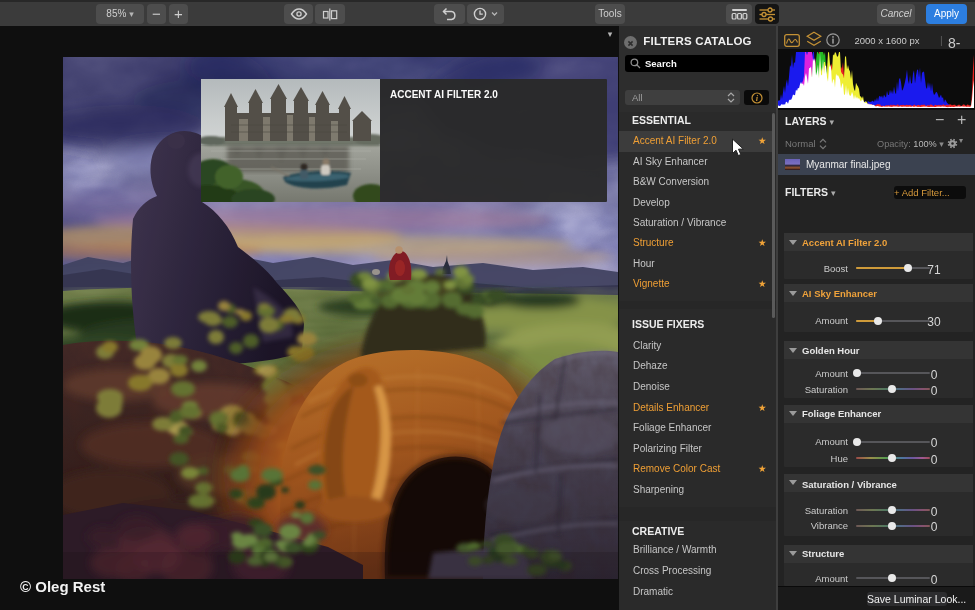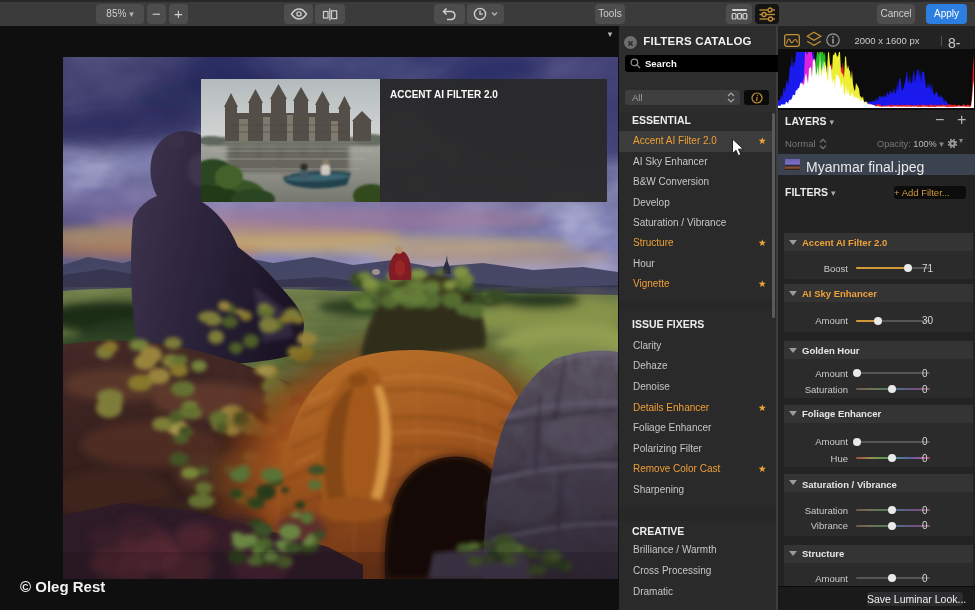--- a/index.html
+++ b/index.html
@@ -17,21 +17,21 @@
   .shead{position:absolute;left:13px;font-size:10.5px;font-weight:bold;color:#ececec;white-space:nowrap;}
   .star{position:absolute;left:139px;color:#f0a338;font-size:9.5px;}
   
   #rpanel{left:778px;top:26px;width:197px;height:584px;background:#232323;}
   .card{position:absolute;left:6px;width:189px;background:#2b2b2b;border-radius:1px;}
   .chead{position:absolute;left:0;top:0;width:100%;height:18px;background:#343434;}
   .ctitle{position:absolute;left:24px;font-size:9.5px;font-weight:bold;color:#e6e6e6;white-space:nowrap;}
   .ctitle.orange{color:#efa23b;}
   .tri{position:absolute;left:10px;width:0;height:0;border-left:4px solid transparent;border-right:4px solid transparent;border-top:5px solid #9b9b9b;}
   .slabel{position:absolute;left:4px;width:66px;font-size:9.5px;color:#cccccc;text-align:right;white-space:nowrap;}
-  .sval{position:absolute;left:144px;width:24px;font-size:10px;color:#d6d6d6;text-align:left;}
+  .sval{position:absolute;left:144px;width:24px;font-size:12px;color:#d6d6d6;text-align:center;}
   .track{position:absolute;left:78px;width:74px;height:2px;border-radius:1px;background:#56565a;}
   .fillamber{position:absolute;left:0;top:0;height:2px;border-radius:1px;background:#cf9b3a;}
   .knob{position:absolute;top:-3px;width:8px;height:8px;border-radius:50%;background:#e9e9e9;}
   .rbw1{background:linear-gradient(90deg,#6d5755,#6d7752 22%,#527760 40%,#526a85 60%,#685285 76%,#855270 90%,#865757);}
   .rbw2{background:linear-gradient(90deg,#9a4a48,#9a8f4a 20%,#579a4e 40%,#4d77a0 62%,#6a58a0 76%,#a05890 90%,#a04a55);}
 </style>
 </head>
 <body>
 <div id="app">
 
@@ -591,35 +591,35 @@
         <g stroke="#c49135" stroke-width="1.3" fill="none">
           <line x1="0.5" y1="3" x2="16" y2="3"></line>
           <line x1="0.5" y1="7.5" x2="16" y2="7.5"></line>
           <line x1="0.5" y1="12" x2="16" y2="12"></line>
           <circle cx="11" cy="3" r="2" fill="#141414"></circle>
           <circle cx="5" cy="7.5" r="2" fill="#141414"></circle>
           <circle cx="11.5" cy="12" r="2" fill="#141414"></circle>
         </g>
       </svg>
     </div>
-    <div class="tbtn" style="left:877px;width:38px;">Cancel</div>
+    <div class="tbtn" style="left:877px;width:38px;font-style:italic;">Cancel</div>
     <div class="tbtn" style="left:926px;width:41px;background:#2c7ee0;color:#ffffff;">Apply</div>
   </div>
 
   <div class="abs" style="left:776px;top:26px;width:2px;height:584px;background:#3e3e3e;"></div>
 
   <div id="catalog" class="abs">
     <div class="abs" style="left:0;top:0;width:157px;height:86px;background:#2d2d2d;"></div>
     <div class="abs" style="left:5px;top:10px;width:13px;height:13px;border-radius:50%;background:#6e6e6e;">
       <svg width="13" height="13" viewBox="0 0 13 13">
           <path d="M4.4 4.4 L8.6 8.6 M8.6 4.4 L4.4 8.6" stroke="#2d2d2d" stroke-width="1.5"></path>
         </svg>
     </div>
     <div class="abs" style="left:0;top:9px;width:157px;text-align:center;font-size:11.5px;font-weight:bold;color:#f0f0f0;letter-spacing:0.2px;">FILTERS CATALOG</div>
-    <div class="abs" style="left:6px;top:29px;width:144px;height:17px;background:#000000;border-radius:3px;padding-left:12px;">
+    <div class="abs" style="left:6px;top:29px;width:144px;height:17px;background:#000000;border-radius:3px;">
       <svg width="11" height="11" viewBox="0 0 11 11" style="position:absolute;left:5px;top:3px;">
         <circle cx="4.4" cy="4.4" r="3.3" fill="none" stroke="#8d8d8d" stroke-width="1.3"></circle>
         <line x1="7" y1="7" x2="10" y2="10" stroke="#8d8d8d" stroke-width="1.3"></line>
       </svg>
       <span style="position:absolute;left:20px;top:2.5px;font-size:9.5px;font-weight:bold;color:#fbfbfb;">Search</span>
     </div>
     <div class="abs" style="left:6px;top:64px;width:115px;height:15px;background:#3f3f3f;border-radius:3px;">
       <span style="position:absolute;left:7px;top:0px;font-size:9.5px;color:#9e9e9e;line-height:15px;">All</span>
       <svg width="8" height="11" viewBox="0 0 8 11" style="position:absolute;right:5px;top:2px;">
         <path d="M1 4 L4 1 L7 4" fill="none" stroke="#a8a8a8" stroke-width="1.2"></path>
@@ -718,21 +718,21 @@
           <line x1="3.8" y1="6.0" x2="1.4" y2="5.0"></line>
           <line x1="6.0" y1="3.8" x2="5.0" y2="1.4"></line>
           <line x1="9.0" y1="3.8" x2="10.0" y2="1.4"></line>
           <line x1="11.2" y1="6.0" x2="13.6" y2="5.0"></line>
         </g>
         <circle cx="7.5" cy="7.5" r="1.7" fill="#232323"></circle>
       </svg>
     <div class="abs" style="left:181px;top:110px;font-size:8px;color:#8a8a8a;">▾</div>
     <div class="abs" style="left:0;top:128px;width:197px;height:21px;background:#3b4250;">
       <div style="position:absolute;left:7px;top:5px;width:15px;height:11px;background:linear-gradient(#6a62b8 0%,#7a6fc0 45%,#2c2438 60%,#93542c 80%,#201018 100%);"></div>
-      <div style="position:absolute;left:28px;top:4.8px;font-size:14px;color:#e9e9e9;">Myanmar final.jpeg</div>
+      <div style="position:absolute;left:28px;top:4.8px;font-size:10px;color:#e9e9e9;">Myanmar final.jpeg</div>
     </div>
 
     <div class="abs" style="left:7px;top:159.8px;font-size:10.5px;font-weight:bold;color:#e9e9e9;">FILTERS <span style="font-weight:normal;font-size:9px;color:#aaaaaa;">▾</span></div>
     <div class="abs" style="left:116px;top:160px;width:72px;height:13px;background:#0c0c0c;border-radius:3px;font-size:9.5px;color:#d79a3c;line-height:13px;">+ Add Filter...</div>
 
     <div class="card" style="top:207px;height:45.5px;">
         <div class="chead"></div>
         <div class="tri" style="top:6.5px;left:5px;"></div>
       </div>
     <div class="ctitle orange" style="left:24px;top:210.5px;">Accent AI Filter 2.0</div>
@@ -808,16 +808,16 @@
         <div class="tri" style="top:6.5px;left:5px;"></div>
       </div>
     <div class="ctitle" style="left:24px;top:522px;">Structure</div>
     <div class="slabel" style="top:546.5px;">Amount</div>
     <div class="track" style="top:551px;">
         <div class="knob" style="left:32.1px;"></div>
       </div>
     <div class="sval" style="top:546.5px;">0</div>
 
     <div class="abs" style="left:0;top:560.3px;width:197px;height:24px;background:#1a1a1a;border-top:1px solid #0a0a0a;">
-      <div style="position:absolute;left:89px;top:5px;width:96px;height:14px;background:#2d2d2f;border-radius:3px;text-align:right;font-size:10.5px;color:#f0f0f0;line-height:14px;white-space:nowrap;">Save Luminar Look...</div>
+      <div style="position:absolute;left:89px;top:5px;width:80px;height:14px;background:#2d2d2f;border-radius:3px;text-align:right;font-size:10.5px;color:#f0f0f0;line-height:14px;white-space:nowrap;">Save Luminar Look...</div>
     </div>
   </div>
 </div>
 
 </body></html>

